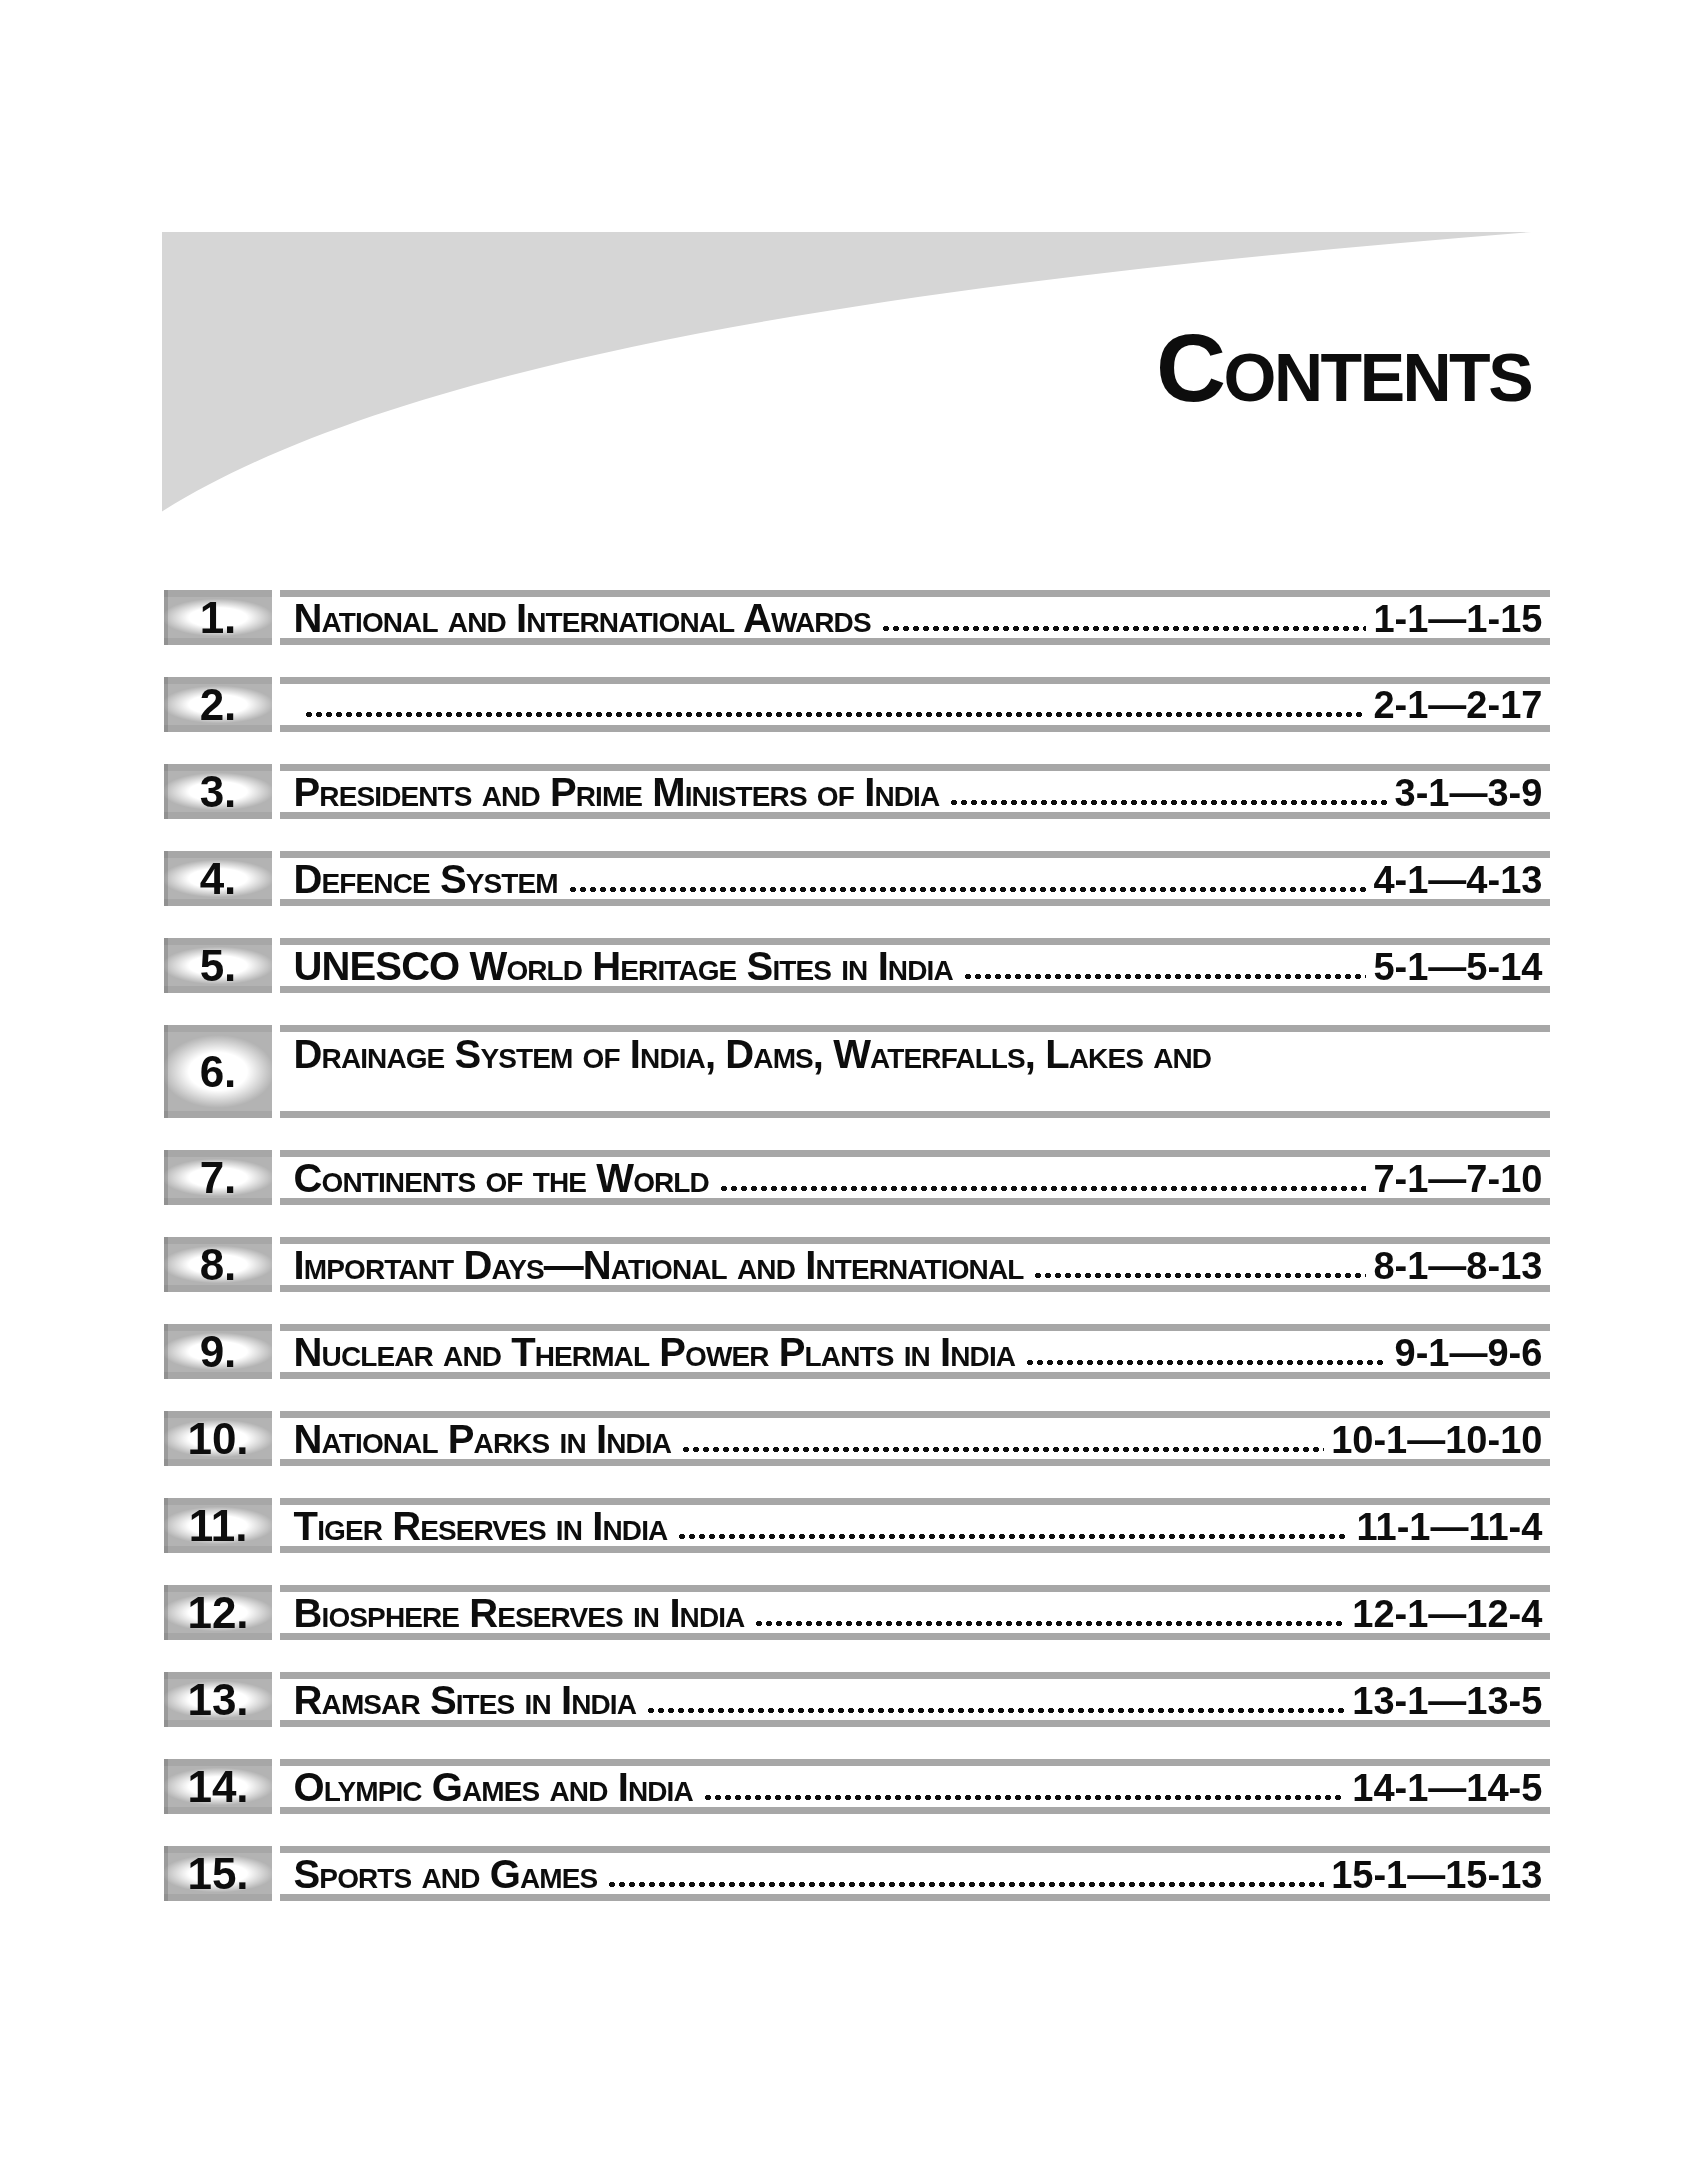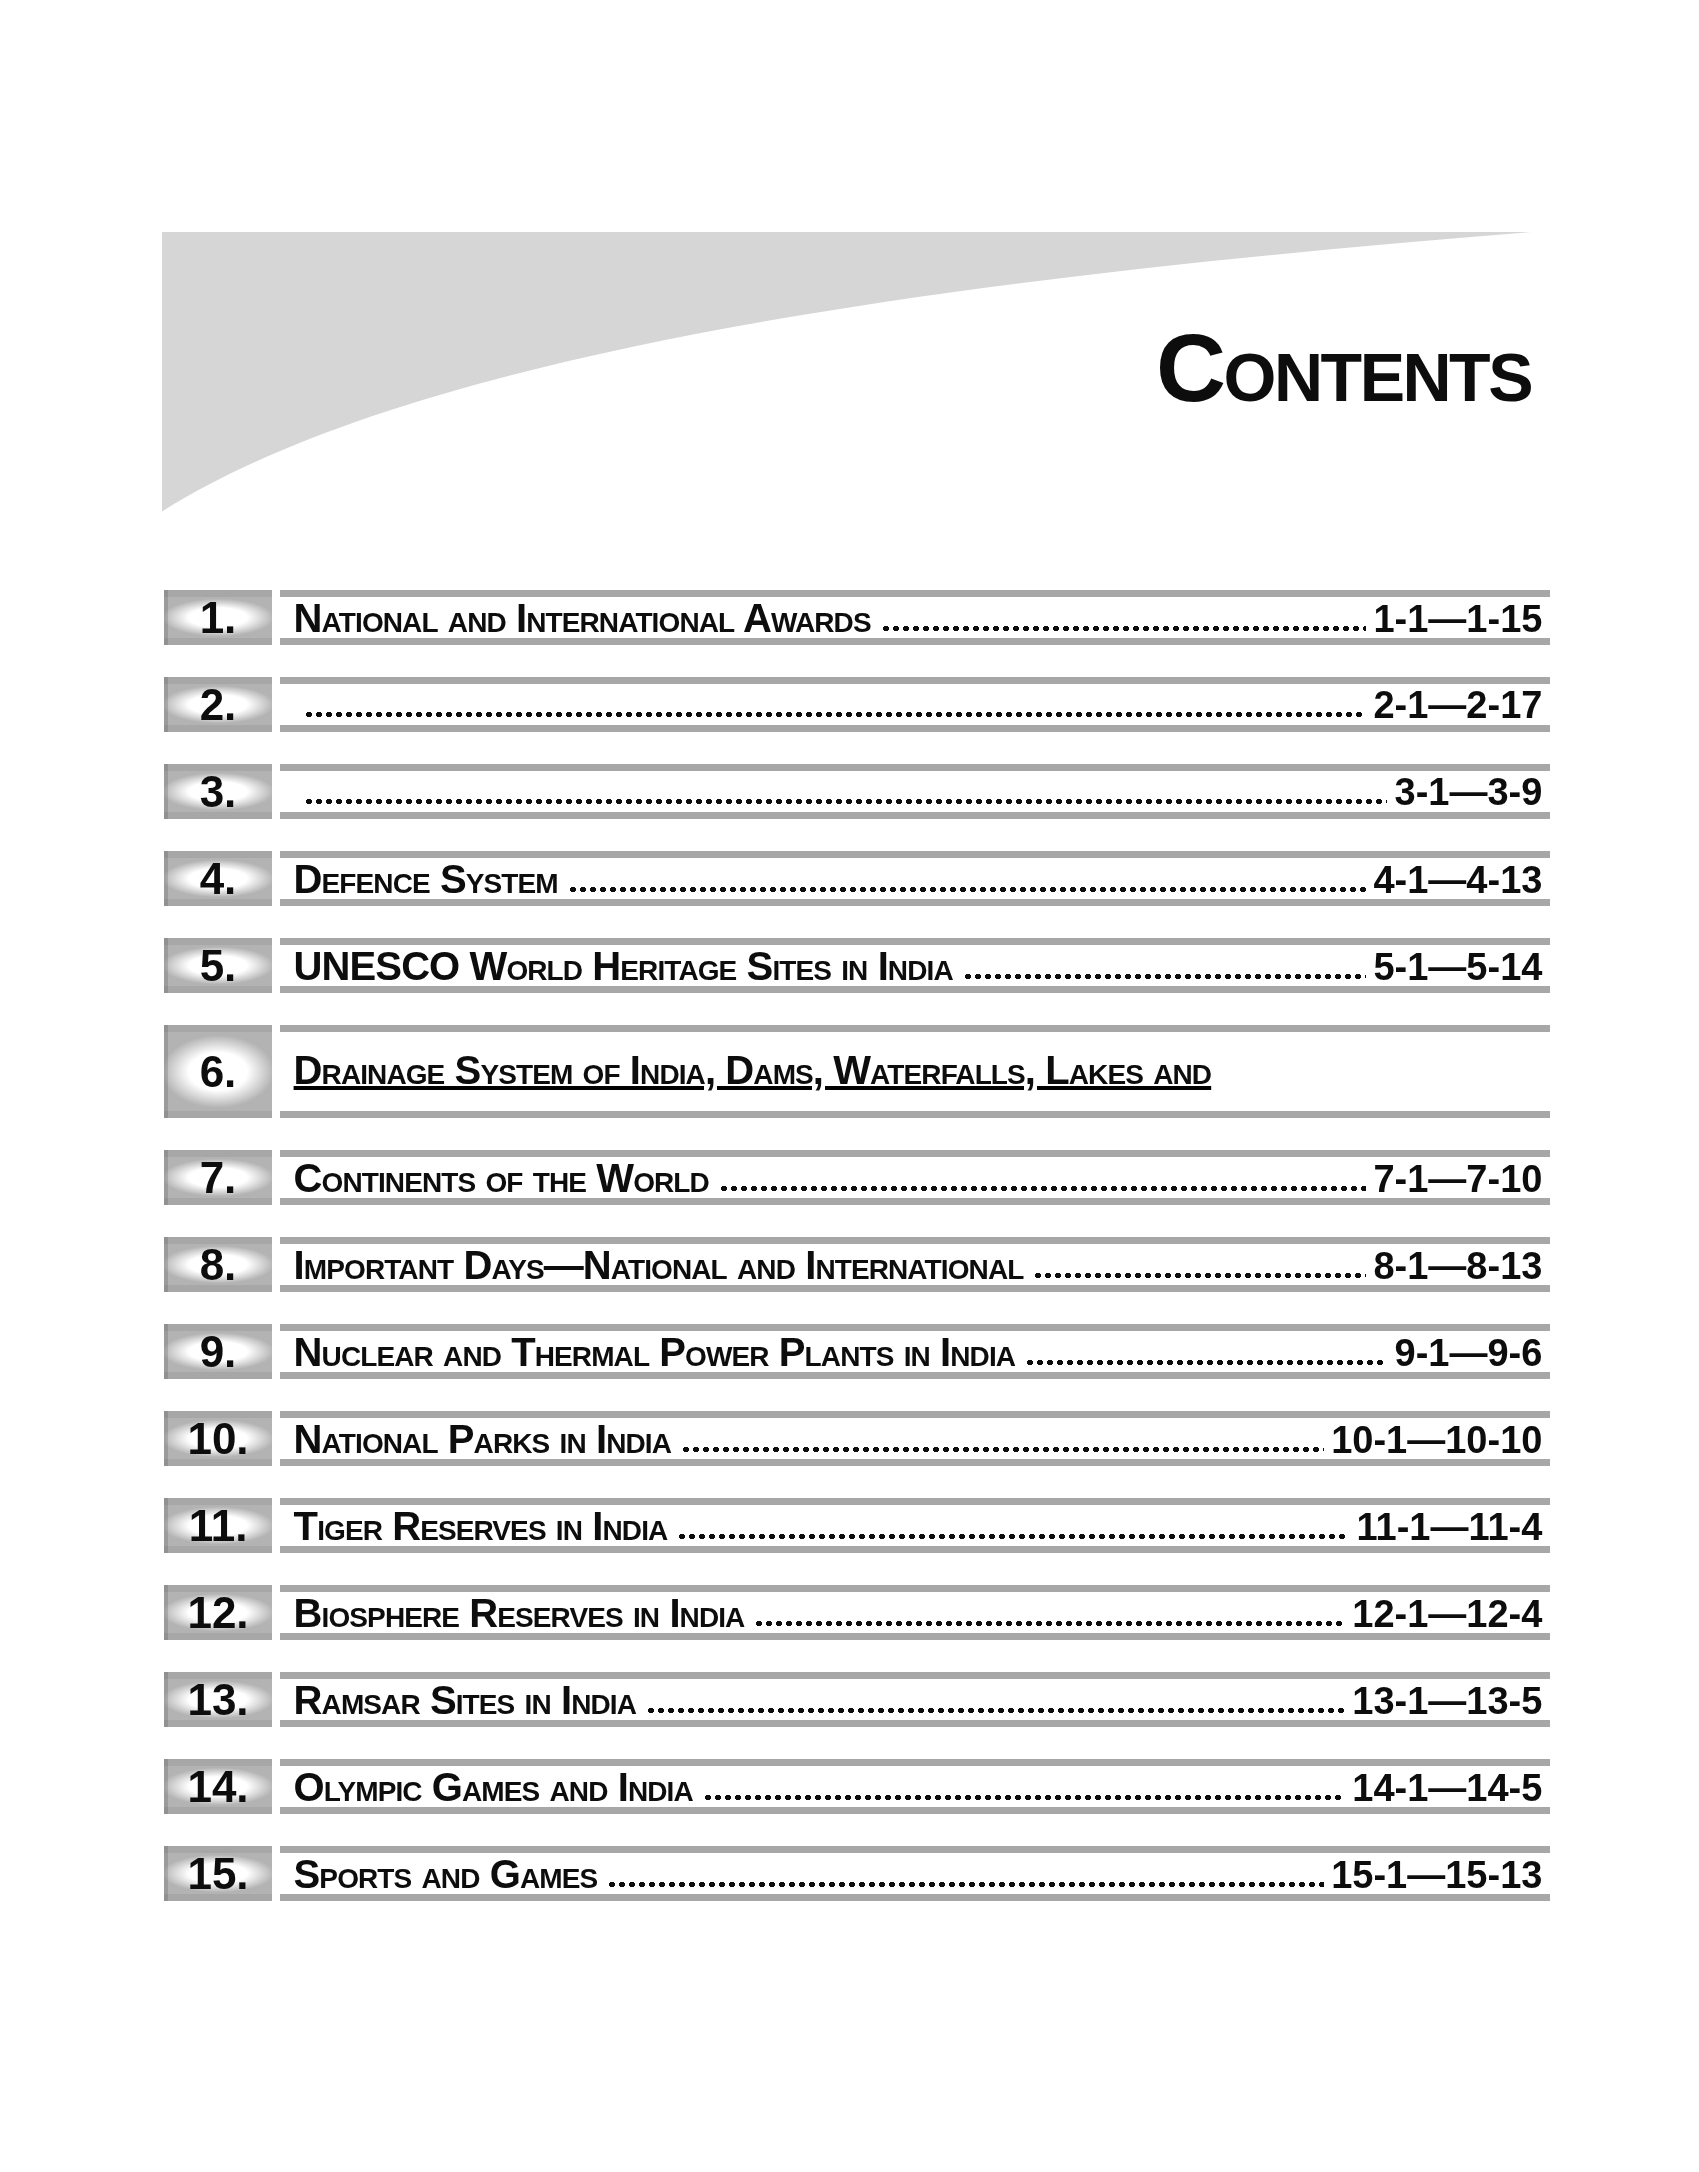--- a/index.html
+++ b/index.html
@@ -64,23 +64,22 @@
   .leader{
     flex:1 1 auto;min-width:19px;height:7px;margin:0 7.6px 0 10px;
     background-image:radial-gradient(circle closest-side, var(--ink) 78%, rgba(0,0,0,0) 82%);
     background-size:10px 7px;background-repeat:repeat-x;background-position:left bottom;
   }
   .pages{
     font-size:38px;line-height:42px;font-weight:700;color:var(--ink);white-space:nowrap;
   }
   
   .titlearea.two{
-    flex-direction:column;align-items:stretch;justify-content:center;
+    flex-direction:column;align-items:stretch;justify-content:space-between;
     padding:5px 7.6px 6.3px 14px;
-    text-decoration:underline;
   }
   .tline{display:flex;align-items:baseline;}
   .titlearea.two .ctitle{line-height:35px;}
   .titlearea.two .pages{line-height:35px;}
 </style>
 </head>
 <body>
 
 <div class="page">
 
@@ -108,20 +107,21 @@
       <div class="titlearea">
         <span class="leader"></span>
         <span class="pages">2-1—2-17</span>
       </div>
     </div>
 
     <div class="row">
       <div class="numcell">3.</div>
       <div class="sep"></div>
       <div class="titlearea">
+        <span class="ctitle">Presidents and Prime Ministers of India</span>
         <span class="leader"></span>
         <span class="pages">3-1—3-9</span>
       </div>
     </div>
 
     <div class="row">
       <div class="numcell">4.</div>
       <div class="sep"></div>
       <div class="titlearea">
         <span class="ctitle">Defence System</span>

